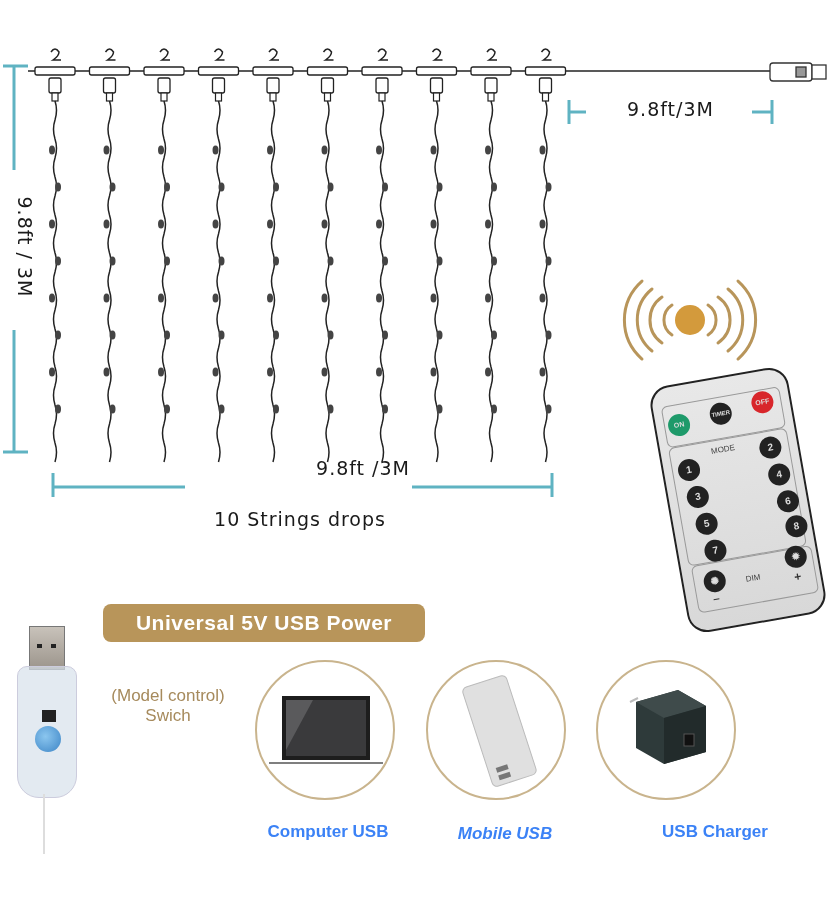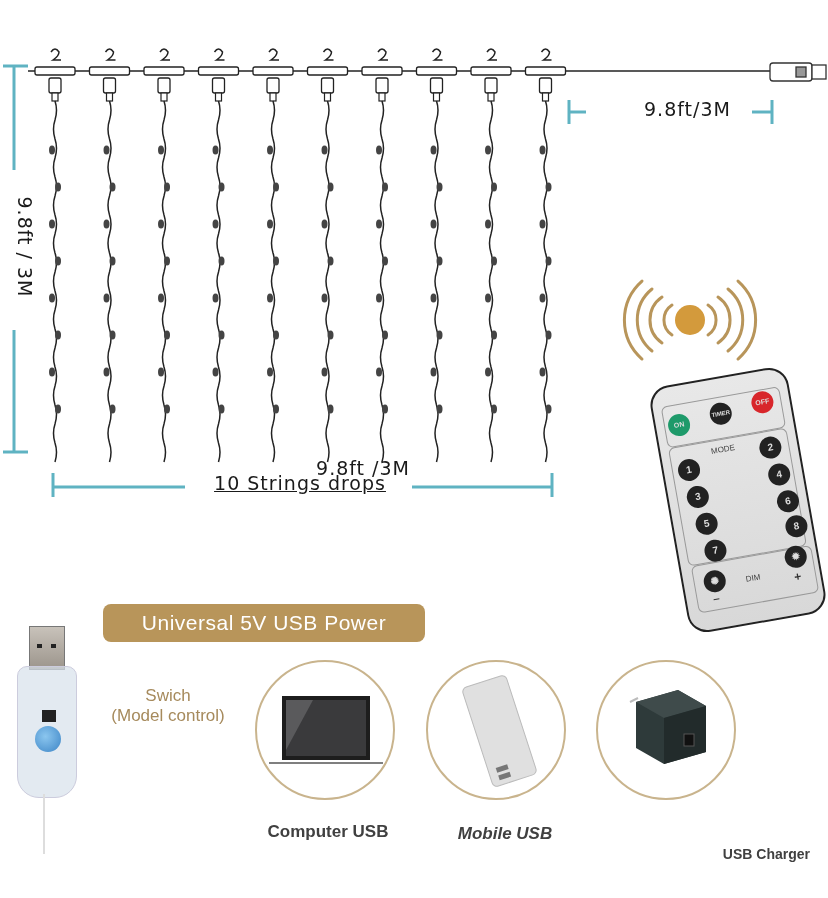--- a/index.html
+++ b/index.html
@@ -1,20 +1,20 @@
 <!DOCTYPE html>
 <html><head>
 <meta charset="utf-8">
 <style>
   html,body{margin:0;padding:0;background:#fff;}
   body{width:828px;height:898px;position:relative;overflow:hidden;font-family:"Liberation Sans",sans-serif;}
   .abs{position:absolute;}
   .dim-text{color:#1a1a1a;font-family:"DejaVu Sans",sans-serif;letter-spacing:1px;}
-  .gold-text{color:#404040;font-weight:bold;font-family:"Liberation Sans",sans-serif;}
-  .banner{background:#b8955a;color:#fff;font-weight:normal;border-radius:8px;font-size:21px;letter-spacing:0.5px;text-align:center;line-height:38px;}
+  .gold-text{color:#3b82f6;font-weight:bold;font-family:"Liberation Sans",sans-serif;}
+  .banner{background:#b8955a;color:#fff;font-weight:bold;border-radius:8px;font-size:21px;letter-spacing:0.5px;text-align:center;line-height:38px;}
   .circle{border:2px solid #c9b48d;border-radius:50%;background:#fff;}
   .rbtn{position:absolute;width:22px;height:22px;border-radius:50%;background:#222;color:#ddd;font-size:10px;font-weight:bold;text-align:center;line-height:22px;}
 </style>
 </head>
 <body>
 
 <svg class="abs" style="left:0;top:0" width="828" height="530" viewBox="0 0 828 530">
 
   <g stroke="#5fb3c2" stroke-width="3" fill="none">
     <line x1="3" y1="66" x2="28" y2="66"></line>
@@ -196,26 +196,26 @@
         <ellipse cx="542.5" cy="224" rx="3" ry="4.5" fill="#444"></ellipse>
         <ellipse cx="548.5" cy="261" rx="3" ry="4.5" fill="#444"></ellipse>
         <ellipse cx="542.5" cy="298" rx="3" ry="4.5" fill="#444"></ellipse>
         <ellipse cx="548.5" cy="335" rx="3" ry="4.5" fill="#444"></ellipse>
         <ellipse cx="542.5" cy="372" rx="3" ry="4.5" fill="#444"></ellipse>
         <ellipse cx="548.5" cy="409" rx="3" ry="4.5" fill="#444"></ellipse>
       </g>
     </g>
 </svg>
 
-<div class="abs dim-text" style="left:644px;top:98px;font-size:19px;text-align:center;">9.8ft/3M</div>
+<div class="abs dim-text" style="left:627px;top:98px;font-size:19px;text-align:center;">9.8ft/3M</div>
 
 <div class="abs dim-text" style="left:-30px;top:236px;font-size:19px;width:110px;text-align:center;transform:rotate(90deg);">9.8ft / 3M</div>
 
 <div class="abs dim-text" style="left:190px;top:457px;width:220px;text-align:right;font-size:19px;">9.8ft /3M</div>
-<div class="abs dim-text" style="left:180px;top:472px;width:240px;text-align:center;font-size:19px;text-decoration:underline;">10 Strings drops</div>
+<div class="abs dim-text" style="left:180px;top:508px;width:240px;text-align:center;font-size:19px;">10 Strings drops</div>
 
 <svg class="abs" style="left:620px;top:265px" width="140" height="100" viewBox="0 0 140 100">
   <g fill="none" stroke="#b8955a" stroke-width="3" stroke-linecap="round">
     <path d="M52 40 A18 18 0 0 0 52 70"></path>
     <path d="M42 32 A28 28 0 0 0 42 78"></path>
     <path d="M32 24 A40 40 0 0 0 32 86"></path>
     <path d="M22 16 A52 52 0 0 0 22 94"></path>
     <path d="M88 40 A18 18 0 0 1 88 70"></path>
     <path d="M98 32 A28 28 0 0 1 98 78"></path>
     <path d="M108 24 A40 40 0 0 1 108 86"></path>
@@ -252,22 +252,22 @@
   <div style="position:absolute;left:14px;top:4px;width:34px;height:42px;background:linear-gradient(#c8c2ba,#9c958c);border:1px solid #777;"></div>
   <div style="position:absolute;left:22px;top:22px;width:5px;height:4px;background:#222;"></div>
   <div style="position:absolute;left:36px;top:22px;width:5px;height:4px;background:#222;"></div>
   <div style="position:absolute;left:2px;top:44px;width:58px;height:130px;background:rgba(215,225,235,0.7);border:1px solid #ccd;border-radius:10px 10px 22px 22px;"></div>
   <div style="position:absolute;left:27px;top:88px;width:14px;height:12px;background:#222;"></div>
   <div style="position:absolute;left:20px;top:104px;width:26px;height:26px;border-radius:50%;background:radial-gradient(circle at 40% 40%,#8bc6ef,#3d85c6);"></div>
   <div style="position:absolute;left:28px;top:172px;width:2px;height:60px;background:#ddd;"></div>
 </div>
 
 <div class="abs gold-text" style="left:88px;top:686px;width:160px;text-align:center;font-weight:normal;color:#a68a5c;font-size:17px;line-height:20px;">
+  <div>(Model control)</div>
   <div>Swich</div>
-  <div>(Model control)</div>
 </div>
 
 <div class="abs banner" style="left:103px;top:604px;width:322px;height:38px;">Universal 5V USB Power</div>
 
 <div class="abs circle" style="left:255px;top:660px;width:136px;height:136px;">
   <svg width="136" height="136" viewBox="0 0 136 136">
     <rect x="25" y="34" width="88" height="64" fill="#1d1d1d"></rect>
     <rect x="29" y="38" width="80" height="56" fill="#3a3a3c"></rect>
     <polygon points="29,38 56,38 29,88" fill="#5a5a5c"></polygon>
     <line x1="12" y1="101" x2="126" y2="101" stroke="#555" stroke-width="1.5"></line>
@@ -287,13 +287,13 @@
     <polygon points="38,40 80,28 108,44 108,90 66,102 38,86" fill="#2e3a3a"></polygon>
     <polygon points="38,40 80,28 108,44 66,56" fill="#3f4b4b"></polygon>
     <polygon points="66,56 108,44 108,90 66,102" fill="#222b2b"></polygon>
     <rect x="86" y="72" width="10" height="12" fill="#111" stroke="#555"></rect>
     <line x1="32" y1="40" x2="40" y2="36" stroke="#bbb" stroke-width="2"></line>
   </svg>
 </div>
 
 <div class="abs gold-text" style="left:240px;top:822px;width:176px;text-align:center;font-size:17px;">Computer USB</div>
 <div class="abs gold-text" style="left:430px;top:824px;width:150px;text-align:center;font-size:17px;font-style:italic;">Mobile USB</div>
-<div class="abs gold-text" style="left:620px;top:822px;width:190px;text-align:right;font-size:14px;margin-top:24px;">USB Charger</div>
+<div class="abs gold-text" style="left:620px;top:822px;width:190px;text-align:center;font-size:17px;">USB Charger</div>
 
 </body></html>

